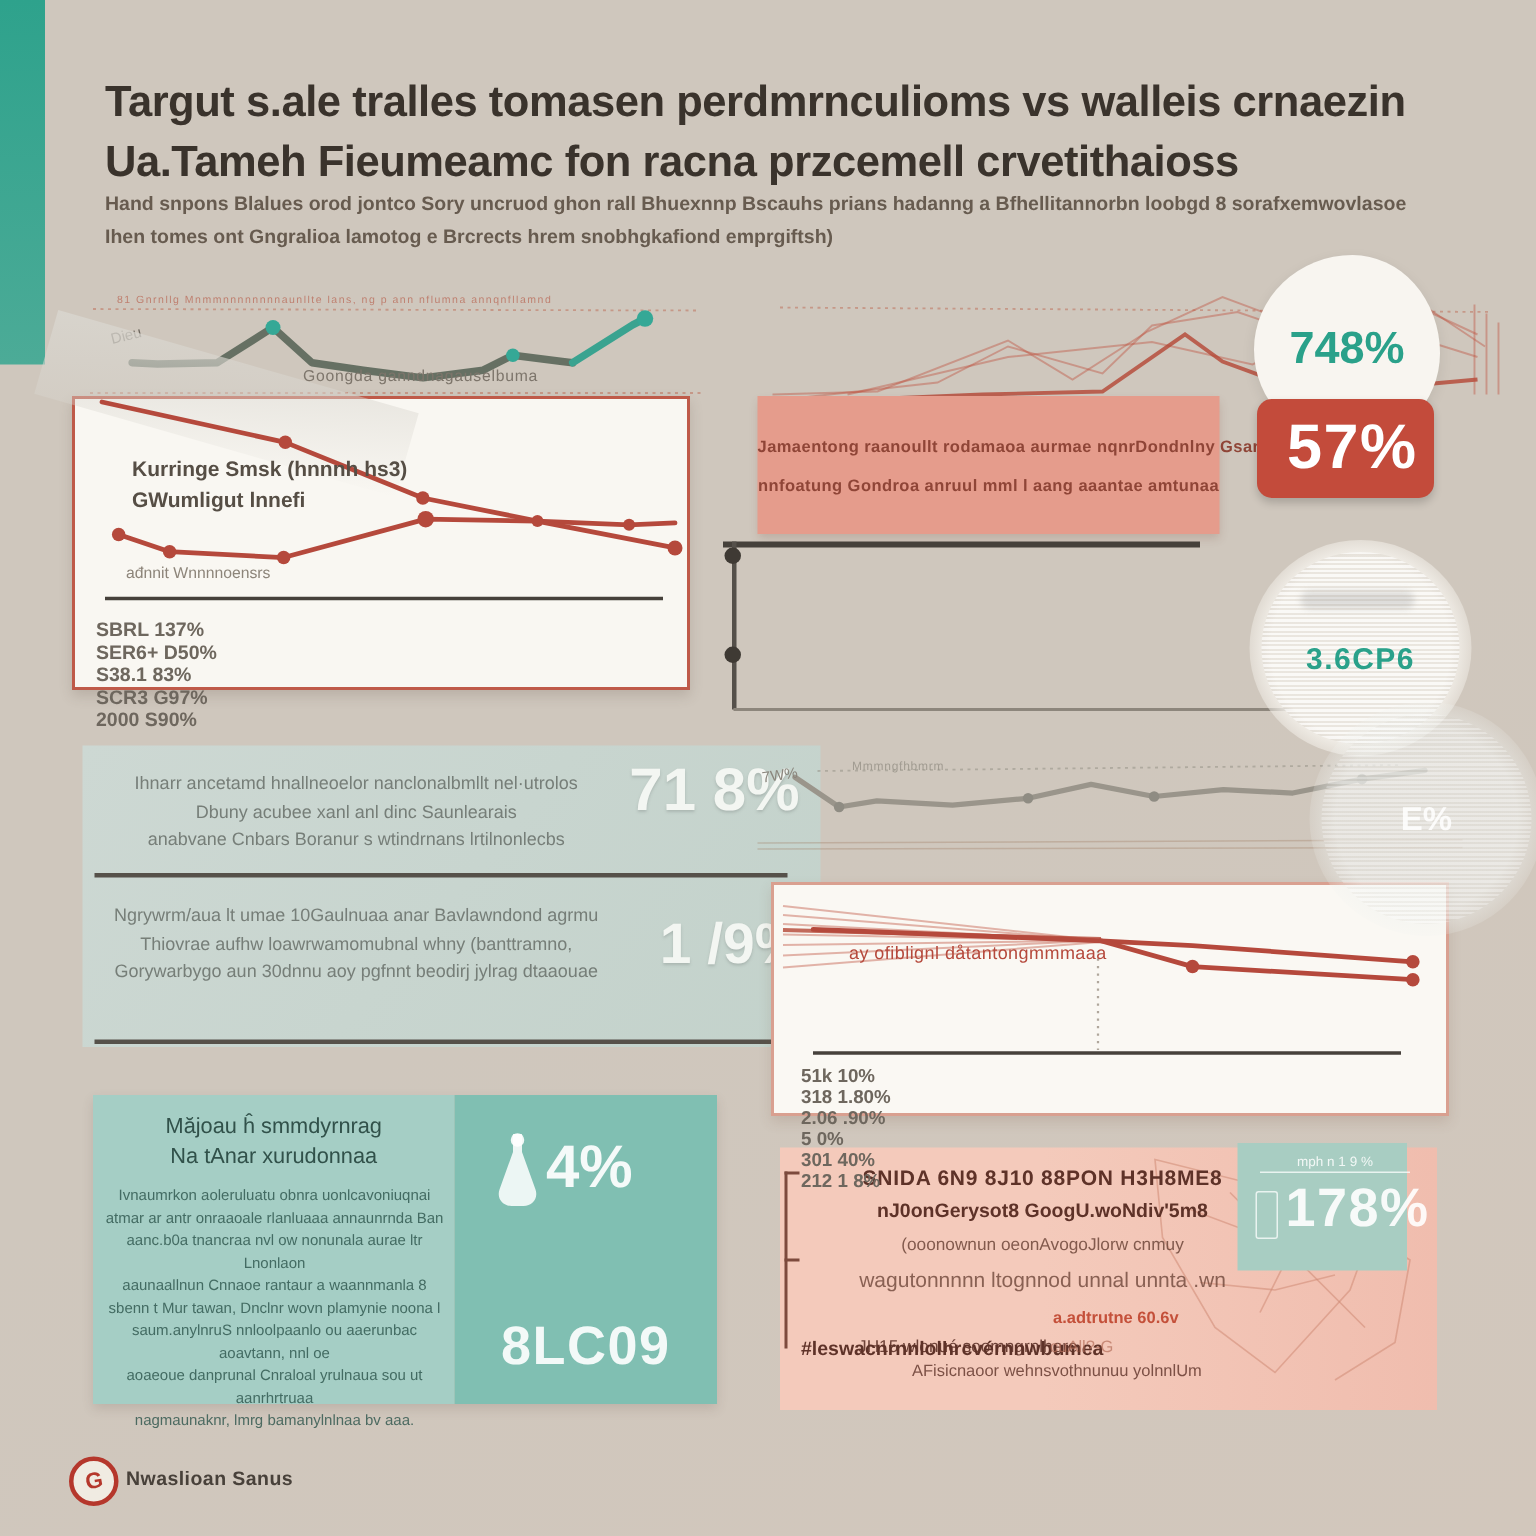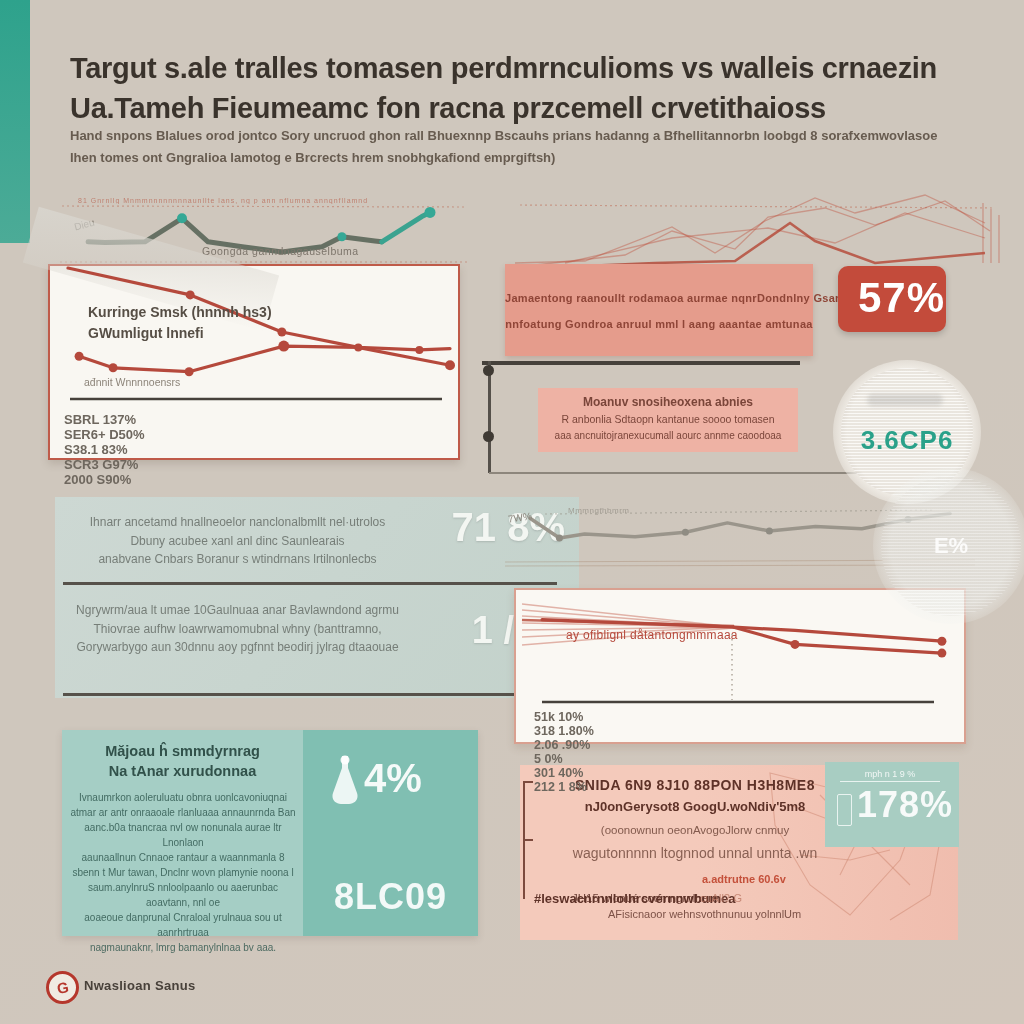--- a/index.html
+++ b/index.html
@@ -28,64 +28,64 @@
   #tl-caption{left:202px;top:245px;font-size:10.5px;color:#7d756b;letter-spacing:.5px;}
   
   #card-left{left:48px;top:264px;width:408px;height:192px;background:#f9f7f2;border:2px solid #bf5a49;box-shadow:0 4px 8px rgba(90,70,60,.18);}
   #card-left .wedge{position:absolute;left:-24px;top:-26px;width:250px;height:58px;background:linear-gradient(to bottom right,#d9d6cf,rgba(217,214,207,0));transform:rotate(16deg);opacity:.85;}
   .legend{position:absolute;left:38px;color:#564e45;font-weight:600;font-size:14px;}
   #lc-legend1{top:38px;} #lc-legend2{top:59px;}
   #lc-note{position:absolute;left:34px;top:110px;font-size:10.5px;color:#8d857a;}
   .xlabels{position:absolute;display:flex;justify-content:space-between;color:#6e675e;font-weight:600;flex-direction:column;}
   #lc-xlabels{left:14px;right:8px;top:146px;font-size:13px;}
   
-  #stat-panel{left:55px;top:497px;width:492px;height:201px;background:linear-gradient(130deg,#cdd8d3,#c3d2cb);padding-left:32px;}
+  #stat-panel{left:55px;top:497px;width:492px;height:201px;background:linear-gradient(130deg,#cdd8d3,#c3d2cb);}
   .srow-lines{position:absolute;left:15px;width:335px;text-align:center;font-size:12px;line-height:1.55;color:rgba(103,110,104,.85);}
   #srow1{top:16px;} #srow2{top:104px;}
   .sval{position:absolute;color:#f3f6f2;font-weight:bold;text-shadow:0 1px 2px rgba(120,130,125,.35);}
   #sval1{right:14px;top:8px;font-size:40px;}
   #sval2{right:10px;top:112px;font-size:38px;}
   .sdiv{position:absolute;left:8px;right:22px;height:2.5px;background:#56514a;}
   #sdiv1{top:85px;} #sdiv2{top:196px;}
   
   #teal-box{left:62px;top:730px;width:416px;height:206px;box-shadow:0 3px 7px rgba(90,70,60,.15);}
   #tb-left{position:absolute;left:0;top:0;width:241px;height:206px;background:#a5cec5;}
   #tb-right{position:absolute;left:241px;top:0;right:0;height:206px;background:#80bfb2;}
-  .tb-h{position:absolute;left:0;width:241px;text-align:center;font-weight:bold;font-size:14.5px;color:#31514a;}
+  .tb-h{position:absolute;left:0;width:241px;text-align:center;font-weight:normal;font-size:14.5px;color:#31514a;}
   #tb-h1{top:13px;} #tb-h2{top:33px;}
   #tb-body{position:absolute;left:6px;top:60px;width:230px;text-align:center;font-size:10px;line-height:1.5;color:rgba(42,82,74,.8);}
   #tb-flask{left:268px;top:25px;}
   #tb-val-top{position:absolute;left:302px;top:26px;font-size:40px;font-weight:bold;color:rgba(255,255,255,.92);}
   #tb-val-bottom{position:absolute;left:241px;top:146px;width:175px;text-align:center;font-size:36px;font-weight:bold;letter-spacing:1px;color:rgba(255,255,255,.9);}
   
   .fanline{fill:none;stroke:rgba(190,82,62,.42);stroke-width:1.3;}
   .fanline.strong{stroke:rgba(180,70,52,.8);stroke-width:2.6;}
   #salmon-box{left:505px;top:264px;width:308px;height:92px;background:#e59c8c;box-shadow:0 3px 6px rgba(120,70,55,.2);}
   .salmon-line{position:absolute;left:0;width:308px;text-align:center;font-size:11px;font-weight:600;color:#8f4537;letter-spacing:.3px;}
   #salmon1{top:28px;} #salmon2{top:54px;}
   
   #badge748{left:836px;top:170px;width:124px;height:126px;background:#f8f5f0;border-radius:53% 47% 49% 51%/50% 52% 48% 50%;box-shadow:0 3px 9px rgba(0,0,0,.08);display:flex;align-items:center;justify-content:center;}
   #badge748 span{color:#2aa18a;font-size:30px;font-weight:bold;}
-  #red57{left:838px;top:266px;width:108px;height:66px;background:#c34b3b;border-radius:10px;box-shadow:0 3px 6px rgba(0,0,0,.18);}
+  #red57{left:838px;top:266px;width:118px;height:66px;background:#c34b3b;border-radius:10px;box-shadow:0 3px 6px rgba(0,0,0,.18);}
   #red57 span{position:absolute;left:20px;top:8px;color:#fff;font-size:42px;font-weight:bold;letter-spacing:1px;}
   
   #br-top{left:482px;top:361px;width:318px;height:3.5px;background:#46413b;}
   #br-v{left:488px;top:361px;width:2.5px;height:112px;background:#55504a;}
   .br-dot{width:11px;height:11px;border-radius:50%;background:#3f3a34;}
   #br-d1{left:483px;top:365px;} #br-d2{left:483px;top:431px;}
   #br-bottom{left:489px;top:472px;width:404px;height:1.6px;background:#8d867c;}
   #moanuv{left:538px;top:388px;width:260px;height:64px;background:#eeb2a4;}
   .mo-line{position:absolute;left:0;width:260px;text-align:center;color:rgba(109,56,46,.9);}
   #mo1{top:7px;font-weight:bold;font-size:12px;}
   #mo2{top:25px;font-size:10.5px;}
   #mo3{top:42px;font-size:10px;}
   #badge360{left:833px;top:360px;width:148px;height:144px;border-radius:50%;background:radial-gradient(circle,#f5f2ec 58%,rgba(245,242,236,.35) 74%,rgba(245,242,236,0) 78%);display:flex;align-items:center;justify-content:center;}
   .stripes{position:absolute;inset:8px;border-radius:50%;background:repeating-linear-gradient(180deg,rgba(255,255,255,.55) 0 1.5px,rgba(205,198,188,.28) 1.5px 3px);}
   #badge360 .smudge{position:absolute;left:34px;top:34px;width:76px;height:12px;background:rgba(140,140,140,.25);filter:blur(2px);border-radius:6px;}
-  #badge360 span{position:relative;color:#2aa18a;font-size:26px;font-weight:bold;letter-spacing:1px;margin-top:16px;}
+  #badge360 span{position:relative;color:#2aa18a;font-size:20px;font-weight:bold;letter-spacing:1px;margin-top:16px;}
   
   #gray-label{left:508px;top:512px;font-size:10px;color:#8a857c;transform:rotate(-8deg);}
   #gray-gridtext{left:568px;top:506px;font-size:8px;color:rgba(150,145,135,.8);letter-spacing:.5px;}
   .grid-gray{stroke:rgba(150,145,135,.55);stroke-width:1.2;stroke-dasharray:2 3;}
   .faintline{stroke:rgba(160,125,100,.35);stroke-width:1;}
   #watermark{left:873px;top:468px;width:156px;height:156px;border-radius:50%;background:radial-gradient(circle,rgba(240,242,239,.6) 55%,rgba(240,242,239,.15) 72%,transparent 76%);z-index:6;pointer-events:none;display:flex;align-items:center;justify-content:center;}
   #watermark .stripes{opacity:.5;}
   #watermark span{position:relative;color:rgba(255,255,255,.85);font-size:22px;font-weight:bold;}
   
   #card-right{left:514px;top:588px;width:448px;height:152px;background:#faf8f3;border:2px solid #d9a090;box-shadow:0 4px 8px rgba(120,80,65,.16);z-index:4;}
@@ -102,21 +102,21 @@
   #pb1{top:12px;left:10px;width:330px;text-align:center;font-weight:bold;font-size:14px;letter-spacing:.5px;}
   #pb2{top:34px;left:10px;width:330px;text-align:center;font-weight:bold;font-size:13px;}
   #pb3{top:59px;left:10px;width:330px;text-align:center;font-size:11.5px;color:rgba(110,70,58,.85);}
   #pb4{top:80px;left:10px;width:330px;text-align:center;font-size:14px;color:rgba(110,70,58,.8);}
   #pb5{top:106px;left:14px;font-weight:bold;font-size:13px;margin-top:20px;}
   #pb5r{top:108px;left:182px;font-size:11px;color:#c4503a;font-weight:600;}
   #pb6{top:127px;left:52px;font-size:11.5px;color:rgba(94,50,40,.9);}
   #pb6b{top:127px;left:180px;font-size:11px;color:rgba(180,110,90,.7);}
   #pb7{top:143px;left:88px;font-size:11px;color:rgba(94,50,40,.8);}
   
-  #teal-badge{left:825px;top:762px;width:134px;height:85px;background:#a8cdc2;}
+  #teal-badge{left:825px;top:762px;width:113px;height:85px;background:#a8cdc2;}
   #tbg-small{position:absolute;left:15px;top:7px;width:100px;text-align:center;font-size:9px;color:rgba(255,255,255,.85);border-bottom:1.5px solid rgba(255,255,255,.75);padding-bottom:2px;}
   #tbg-icon{position:absolute;left:12px;top:32px;width:13px;height:30px;border:1.6px solid rgba(255,255,255,.75);border-radius:2px;}
   #tbg-big{position:absolute;left:32px;top:22px;font-size:36px;font-weight:bold;color:rgba(255,255,255,.9);letter-spacing:1px;}
   
   #footer-logo{left:46px;top:971px;width:27px;height:27px;border-radius:50%;border:3px solid #b5372c;background:#f0ebe2;display:flex;align-items:center;justify-content:center;}
   #footer-logo span{color:#b5372c;font-weight:bold;font-size:15px;transform:rotate(-10deg);}
   #footer-brand{left:84px;top:978px;font-size:13px;font-weight:bold;color:#48413a;letter-spacing:.3px;}
   .maplines{fill:none;stroke:rgba(207,138,116,.55);stroke-width:1.1;}
 </style>
 </head>
@@ -218,35 +218,33 @@
     <path class="fanline" d="M30 82 L120 72 L167 48 L230 66 L263 34 L320 25 L370 42 L440 18 L485 48"></path>
     <path class="fanline" d="M60 80 L167 55 L263 45 L330 60 L400 30 L480 55"></path>
     <path class="fanline strong" d="M55 84 L150 80 L230 78 L285 40 L310 58 L370 80 L480 70"></path>
     <path class="fanline" d="M478 20 L478 80 M486 26 L486 80 M494 32 L494 80"></path>
   </svg>
   <div id="salmon-box" class="abs">
     <div id="salmon1" class="salmon-line nowrap">Jamaentong raanoullt rodamaoa aurmae nqnrDondnlny Gsanen 84p</div>
     <div id="salmon2" class="salmon-line nowrap">nnfoatung Gondroa anruul mml l aang aaantae amtunaa</div>
   </div>
 
+  <div id="badge748" class="abs">
+    <span>748%</span>
+  </div>
   <div id="red57" class="abs">
     <span>57%</span>
   </div>
 
   <div id="br-top" class="abs"></div>
   <div id="br-v" class="abs"></div>
   <div id="br-d1" class="abs br-dot"></div>
   <div id="br-d2" class="abs br-dot"></div>
   <div id="br-bottom" class="abs"></div>
 
-  <div id="moanuv" class="abs">
-    <div id="mo1" class="mo-line nowrap">Moanuv snosiheoxena abnies</div>
-    <div id="mo2" class="mo-line nowrap">R anbonlia Sdtaopn kantanue soooo tomasen</div>
-    <div id="mo3" class="mo-line nowrap">aaa ancnuitojranexucumall aourc annme caoodoaa</div>
-  </div>
 
   <div id="badge360" class="abs">
     <div class="stripes"></div>
     <div class="smudge"></div>
     <span>3.6CP6</span>
   </div>
 
   <svg style="left:505px;top:496px;" width="480" height="74" viewBox="0 0 480 74">
     <line x1="40" y1="18" x2="430" y2="14" class="grid-gray"></line>
     <polyline class="s-thin" points="25.0,22.2 54.4,42.0 79.6,37.9 130.0,40.8 180.4,36.2 222.4,26.9 264.4,35.0 310.6,30.4 356.8,32.7 403.0,23.4 445.0,17.6"></polyline>

